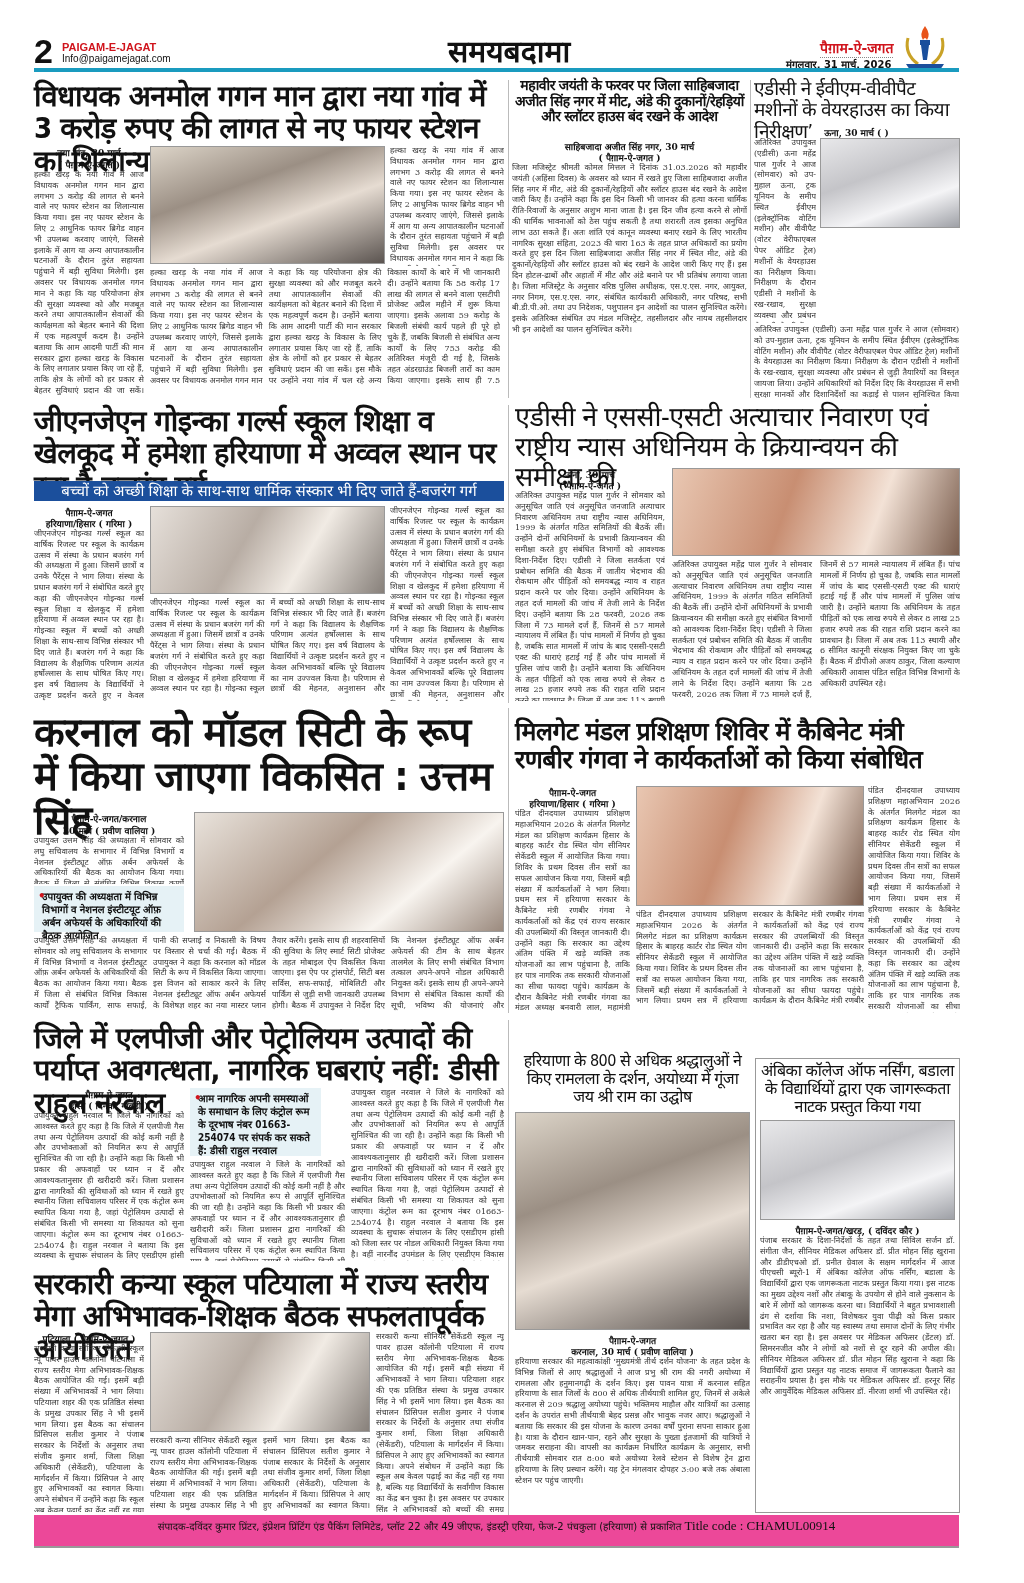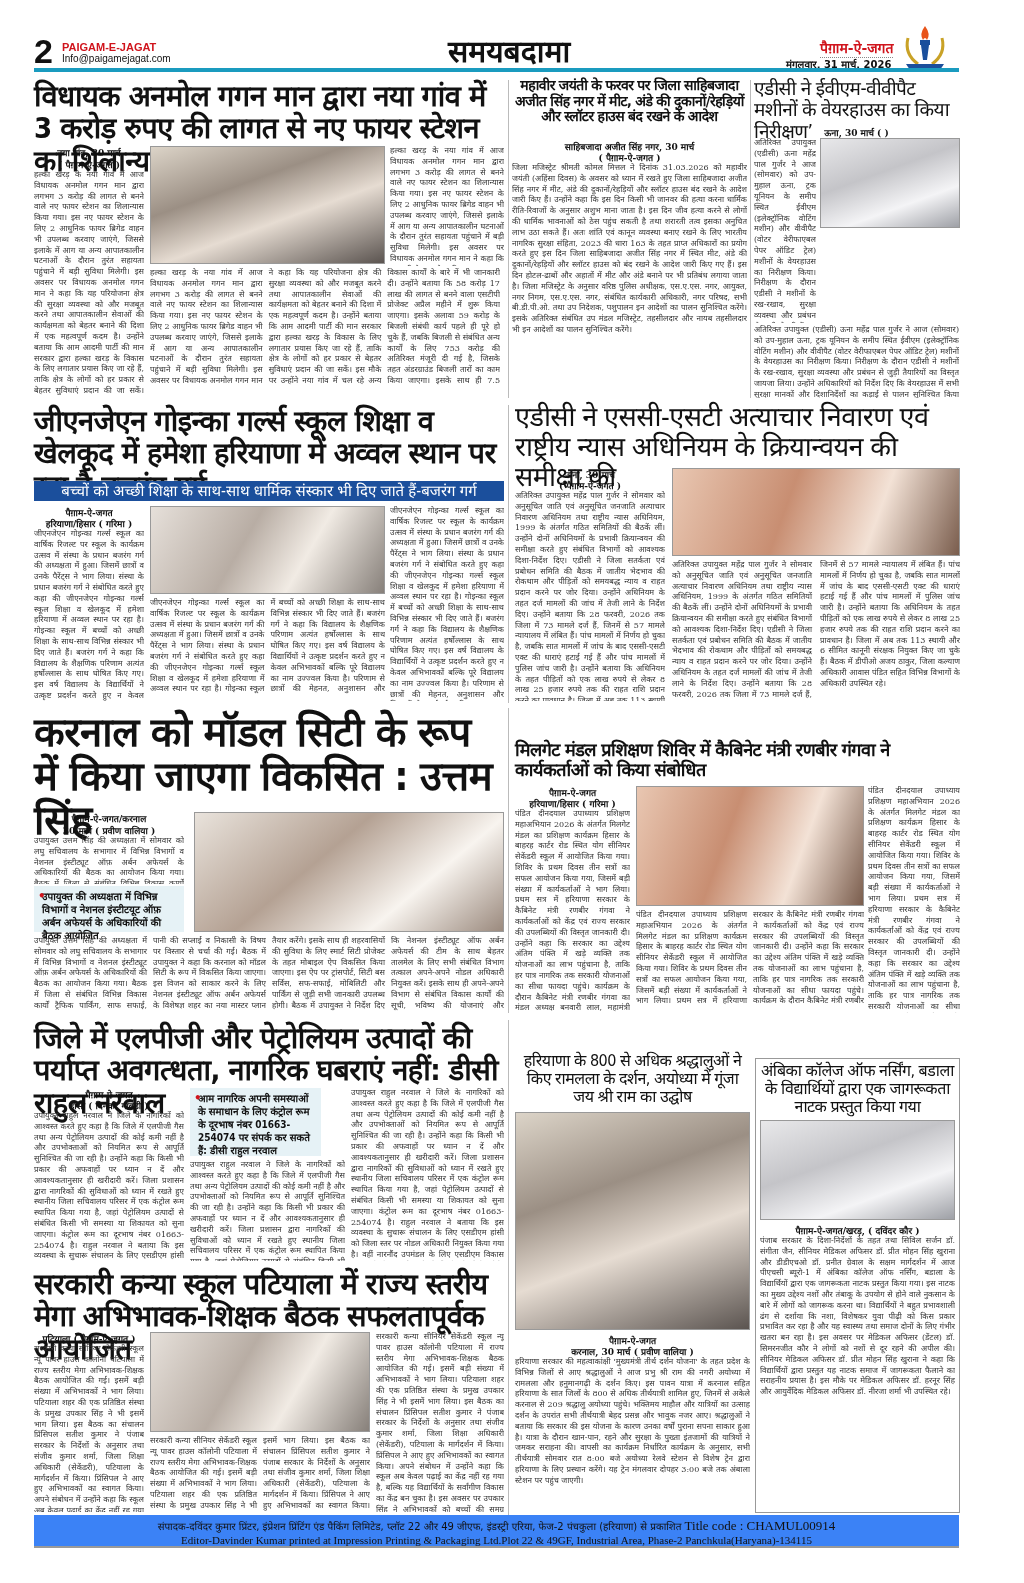--- a/index.html
+++ b/index.html
@@ -25,21 +25,21 @@
   .photo { background: linear-gradient(135deg, #c9b9a6 0%, #8a7d6e 40%, #d8c7b4 70%, #6f6a64 100%); border: 1px solid #999; }
   .photo.a { background: linear-gradient(160deg,#dcd4c8,#9b8f84 35%,#e6dcd2 60%,#5b5450); }
   .photo.b { background: linear-gradient(120deg,#e6e0da,#b8ada4 40%,#f1ebe4 65%,#87807a); }
   .photo.c { background: linear-gradient(110deg,#e9c7b2,#c88e72 40%,#f3e2d6 70%,#7a5d4d); }
   .photo.d { background: linear-gradient(140deg,#e9e3dc,#b4a193 40%,#f8f4ef 70%,#9b8a7e); }
   .photo.e { background: linear-gradient(160deg,#e8e8ea,#c4c4c8 40%,#f4f4f6 70%,#9ea0a6); }
   .subband { left: 34px; top: 481px; width: 470px; height: 20px; background: #1b4f9c; color: #fff; font: 15px "DejaVu Sans Condensed","DejaVu Sans",sans-serif; text-align: center; line-height: 20px; }
   .callout { background: #e6f2f6; font: bold 10px/1.3 "DejaVu Sans Condensed","DejaVu Sans",sans-serif; padding: 4px 6px 4px 8px; position: absolute; }
   .callout::before { content: "•"; color: #d0141c; position: absolute; left: 4px; top: 2px; font-size: 13px; }
   .boxed { border: 1px solid #999; }
-  .footer { left: 34px; top: 1515px; width: 925px; height: 33px; background: #3b82f6; border-bottom: 2px solid #999; text-align: center; }
+  .footer { left: 34px; top: 1515px; width: 925px; height: 33px; background: #ec4899; border-bottom: 2px solid #999; text-align: center; }
   .footer .l1 { font: 10px "DejaVu Sans", sans-serif; padding-top: 3px; }
   .footer .l1 span.tc { font: 13px "Liberation Serif", serif; }
   .footer .l2 { font: 11px "Liberation Serif", serif; }
 </style>
 </head>
 <body>
 
 <div class="abs masthead-num">2</div>
 <div class="abs mh-brand">PAIGAM-E-JAGAT</div>
 <div class="abs mh-email">Info@paigamejagat.com</div>
@@ -102,21 +102,21 @@
 <div class="abs head big" style="left:34px;top:710px;width:470px;">करनाल को मॉडल सिटी के रूप में किया जाएगा विकसित : उत्तम सिंह</div>
 <div class="abs dateline" style="left:34px;top:812px;width:150px;">पैग़ाम-ऐ-जगत/करनाल</div>
 <div class="abs dateline" style="left:34px;top:824px;width:150px;">30 मार्च ( प्रवीण वालिया )</div>
 <div class="abs body" style="left:34px;top:836px;width:150px;height:48px;">उपायुक्त उत्तम सिंह की अध्यक्षता में सोमवार को लघु सचिवालय के सभागार में विभिन्न विभागों व नेशनल इंस्टीट्यूट ऑफ़ अर्बन अफेयर्स के अधिकारियों की बैठक का आयोजन किया गया। बैठक में जिला से संबंधित विभिन्न विकास कार्यों ट्रैफिक पार्किंग, साफ सफाई, पानी की सप्लाई व निकासी के विषय पर विस्तार से चर्चा की गई। बैठक में उपायुक्त ने कहा कि करनाल को मॉडल सिटी के रूप में विकसित किया जाएगा। इस विजन को साकार करने के लिए नेशनल इंस्टीट्यूट ऑफ अर्बन अफेयर्स के विशेषज्ञ शहर का नया मास्टर प्लान तैयार करेंगे। इसके साथ ही शहरवासियों की सुविधा के लिए स्मार्ट सिटी प्रोजेक्ट के तहत मोबाइल ऐप विकसित किया जाएगा। इस ऐप पर ट्रांसपोर्ट, सिटी बस सर्विस, सफ-सफाई, मोबिलिटी और पार्किंग से जुड़ी सभी जानकारी उपलब्ध होगी। बैठक में उपायुक्त ने निर्देश दिए कि नेशनल इंस्टीट्यूट ऑफ अर्बन अफेयर्स की टीम के साथ बेहतर तालमेल के लिए सभी संबंधित विभाग तत्काल अपने-अपने नोडल अधिकारी नियुक्त करें। इसके साथ ही अपने-अपने विभाग से संबंधित विकास कार्यों की सूची, भविष्य की योजनाएं और आवश्यक डेटा इस टीम को उपलब्ध कराएं। बैठक में उपायुक्त ने कहा कि जिला में सभी मूलभूत सुविधाओं को सुदृढ़ किया जाएगा। इसके साथ ही शहर के सौंदर्यीकरण का कार्य भी किया जाएगा।</div>
 <div class="callout" style="left:34px;top:886px;width:150px;height:46px;">उपायुक्त की अध्यक्षता में विभिन्न विभागों व नेशनल इंस्टीटयूट ऑफ़ अर्बन अफेयर्स के अधिकारियों की बैठक आयोजित</div>
 <div class="abs photo d" style="left:194px;top:812px;width:310px;height:120px;"></div>
 <div class="abs body" style="left:34px;top:936px;width:470px;height:76px;column-count:4;column-gap:6px;">उपायुक्त उत्तम सिंह की अध्यक्षता में सोमवार को लघु सचिवालय के सभागार में विभिन्न विभागों व नेशनल इंस्टीट्यूट ऑफ़ अर्बन अफेयर्स के अधिकारियों की बैठक का आयोजन किया गया। बैठक में जिला से संबंधित विभिन्न विकास कार्यों ट्रैफिक पार्किंग, साफ सफाई, पानी की सप्लाई व निकासी के विषय पर विस्तार से चर्चा की गई। बैठक में उपायुक्त ने कहा कि करनाल को मॉडल सिटी के रूप में विकसित किया जाएगा। इस विजन को साकार करने के लिए नेशनल इंस्टीट्यूट ऑफ अर्बन अफेयर्स के विशेषज्ञ शहर का नया मास्टर प्लान तैयार करेंगे। इसके साथ ही शहरवासियों की सुविधा के लिए स्मार्ट सिटी प्रोजेक्ट के तहत मोबाइल ऐप विकसित किया जाएगा। इस ऐप पर ट्रांसपोर्ट, सिटी बस सर्विस, सफ-सफाई, मोबिलिटी और पार्किंग से जुड़ी सभी जानकारी उपलब्ध होगी। बैठक में उपायुक्त ने निर्देश दिए कि नेशनल इंस्टीट्यूट ऑफ अर्बन अफेयर्स की टीम के साथ बेहतर तालमेल के लिए सभी संबंधित विभाग तत्काल अपने-अपने नोडल अधिकारी नियुक्त करें। इसके साथ ही अपने-अपने विभाग से संबंधित विकास कार्यों की सूची, भविष्य की योजनाएं और आवश्यक डेटा इस टीम को उपलब्ध कराएं। बैठक में उपायुक्त ने कहा कि जिला में सभी मूलभूत सुविधाओं को सुदृढ़ किया जाएगा। इसके साथ ही शहर के सौंदर्यीकरण का कार्य भी किया जाएगा।</div>
 
 <div class="abs vrule" style="left:508px;top:708px;height:305px;"></div>
 
-<div class="abs head lg" style="left:515px;top:718px;width:445px;font-size:18px;margin-top:22px;">मिलगेट मंडल प्रशिक्षण शिविर में कैबिनेट मंत्री रणबीर गंगवा ने कार्यकर्ताओं को किया संबोधित</div>
+<div class="abs head lg" style="left:515px;top:718px;width:445px;font-size:25px;">मिलगेट मंडल प्रशिक्षण शिविर में कैबिनेट मंत्री रणबीर गंगवा ने कार्यकर्ताओं को किया संबोधित</div>
 <div class="abs dateline" style="left:515px;top:786px;width:115px;">पैग़ाम-ऐ-जगत</div>
 <div class="abs dateline" style="left:515px;top:797px;width:115px;">हरियाणा/हिसार ( गरिमा )</div>
 <div class="abs body" style="left:515px;top:809px;width:115px;height:204px;">पंडित दीनदयाल उपाध्याय प्रशिक्षण महाअभियान 2026 के अंतर्गत मिलगेट मंडल का प्रशिक्षण कार्यक्रम हिसार के बाहरह कार्टर रोड स्थित योग सीनियर सेकेंडरी स्कूल में आयोजित किया गया। शिविर के प्रथम दिवस तीन सत्रों का सफल आयोजन किया गया, जिसमें बड़ी संख्या में कार्यकर्ताओं ने भाग लिया। प्रथम सत्र में हरियाणा सरकार के कैबिनेट मंत्री रणबीर गंगवा ने कार्यकर्ताओं को केंद्र एवं राज्य सरकार की उपलब्धियों की विस्तृत जानकारी दी। उन्होंने कहा कि सरकार का उद्देश्य अंतिम पंक्ति में खड़े व्यक्ति तक योजनाओं का लाभ पहुंचाना है, ताकि हर पात्र नागरिक तक सरकारी योजनाओं का सीधा फायदा पहुंचे। कार्यक्रम के दौरान कैबिनेट मंत्री रणबीर गंगवा का मंडल अध्यक्ष बनवारी लाल, महामंत्री पितांबर दहिया एवं आशीष जांगड़ा ने पगड़ी पहनाकर स्वागत किया। इस अवसर पर वरिष्ठ भाजपा नेता एवं पूर्व चेयरमैन मार्केट कमेटी बरवाला रणधीर धीरू, जिला उपाध्यक्ष एवं मंडल प्रभारी पवन शर्मा, जिला उपाध्यक्ष एवं मंडल सह प्रभारी नीरज देवी, राजपुर, मंडल उपाध्यक्ष राजू, आनंद राज पूर्व मंडल अध्यक्ष रविंद्र जागलान सहित अनेक गणमान्य व्यक्ति उपस्थित रहे।</div>
 <div class="abs photo c" style="left:636px;top:786px;width:228px;height:120px;"></div>
 <div class="abs body" style="left:636px;top:910px;width:228px;height:103px;column-count:2;column-gap:6px;">पंडित दीनदयाल उपाध्याय प्रशिक्षण महाअभियान 2026 के अंतर्गत मिलगेट मंडल का प्रशिक्षण कार्यक्रम हिसार के बाहरह कार्टर रोड स्थित योग सीनियर सेकेंडरी स्कूल में आयोजित किया गया। शिविर के प्रथम दिवस तीन सत्रों का सफल आयोजन किया गया, जिसमें बड़ी संख्या में कार्यकर्ताओं ने भाग लिया। प्रथम सत्र में हरियाणा सरकार के कैबिनेट मंत्री रणबीर गंगवा ने कार्यकर्ताओं को केंद्र एवं राज्य सरकार की उपलब्धियों की विस्तृत जानकारी दी। उन्होंने कहा कि सरकार का उद्देश्य अंतिम पंक्ति में खड़े व्यक्ति तक योजनाओं का लाभ पहुंचाना है, ताकि हर पात्र नागरिक तक सरकारी योजनाओं का सीधा फायदा पहुंचे। कार्यक्रम के दौरान कैबिनेट मंत्री रणबीर गंगवा का मंडल अध्यक्ष बनवारी लाल, महामंत्री पितांबर दहिया एवं आशीष जांगड़ा ने पगड़ी पहनाकर स्वागत किया। इस अवसर पर वरिष्ठ भाजपा नेता एवं पूर्व चेयरमैन मार्केट कमेटी बरवाला रणधीर धीरू, जिला उपाध्यक्ष एवं मंडल प्रभारी पवन शर्मा, जिला उपाध्यक्ष एवं मंडल सह प्रभारी नीरज देवी, राजपुर, मंडल उपाध्यक्ष राजू, आनंद राज पूर्व मंडल अध्यक्ष रविंद्र जागलान सहित अनेक गणमान्य व्यक्ति उपस्थित रहे।</div>
 <div class="abs body" style="left:868px;top:786px;width:92px;height:227px;">पंडित दीनदयाल उपाध्याय प्रशिक्षण महाअभियान 2026 के अंतर्गत मिलगेट मंडल का प्रशिक्षण कार्यक्रम हिसार के बाहरह कार्टर रोड स्थित योग सीनियर सेकेंडरी स्कूल में आयोजित किया गया। शिविर के प्रथम दिवस तीन सत्रों का सफल आयोजन किया गया, जिसमें बड़ी संख्या में कार्यकर्ताओं ने भाग लिया। प्रथम सत्र में हरियाणा सरकार के कैबिनेट मंत्री रणबीर गंगवा ने कार्यकर्ताओं को केंद्र एवं राज्य सरकार की उपलब्धियों की विस्तृत जानकारी दी। उन्होंने कहा कि सरकार का उद्देश्य अंतिम पंक्ति में खड़े व्यक्ति तक योजनाओं का लाभ पहुंचाना है, ताकि हर पात्र नागरिक तक सरकारी योजनाओं का सीधा फायदा पहुंचे। कार्यक्रम के दौरान कैबिनेट मंत्री रणबीर गंगवा का मंडल अध्यक्ष बनवारी लाल, महामंत्री पितांबर दहिया एवं आशीष जांगड़ा ने पगड़ी पहनाकर स्वागत किया। इस अवसर पर वरिष्ठ भाजपा नेता एवं पूर्व चेयरमैन मार्केट कमेटी बरवाला रणधीर धीरू, जिला उपाध्यक्ष एवं मंडल प्रभारी पवन शर्मा, जिला उपाध्यक्ष एवं मंडल सह प्रभारी नीरज देवी, राजपुर, मंडल उपाध्यक्ष राजू, आनंद राज पूर्व मंडल अध्यक्ष रविंद्र जागलान सहित अनेक गणमान्य व्यक्ति उपस्थित रहे।</div>
 
 <div class="abs head xl" style="left:34px;top:1022px;width:470px;">जिले में एलपीजी और पेट्रोलियम उत्पादों की पर्याप्त अवगत्धता, नागरिक घबराएं नहीं: डीसी राहुल नरवाल</div>
 <div class="abs dateline" style="left:34px;top:1088px;width:150px;">पैग़ाम-ऐ-जगत</div>
 <div class="abs dateline" style="left:34px;top:1099px;width:150px;">हांसी ( दिनकर गाबड़ी )</div>
@@ -141,14 +141,13 @@
 
 <div class="abs head xl" style="left:34px;top:1268px;width:470px;">सरकारी कन्या स्कूल पटियाला में राज्य स्तरीय मेगा अभिभावक-शिक्षक बैठक सफलतापूर्वक आयोजित</div>
 <div class="abs dateline" style="left:34px;top:1332px;width:110px;text-align:center;">पटियाला ( पैग़ाम-ऐ-जगत )</div>
 <div class="abs body" style="left:34px;top:1344px;width:110px;height:168px;">सरकारी कन्या सीनियर सेकेंडरी स्कूल न्यू पावर हाउस कॉलोनी पटियाला में राज्य स्तरीय मेगा अभिभावक-शिक्षक बैठक आयोजित की गई। इसमें बड़ी संख्या में अभिभावकों ने भाग लिया। पटियाला शहर की एक प्रतिष्ठित संस्था के प्रमुख उपकार सिंह ने भी इसमें भाग लिया। इस बैठक का संचालन प्रिंसिपल सतीश कुमार ने पंजाब सरकार के निर्देशों के अनुसार तथा संजीव कुमार शर्मा, जिला शिक्षा अधिकारी (सेकेंडरी), पटियाला के मार्गदर्शन में किया। प्रिंसिपल ने आए हुए अभिभावकों का स्वागत किया। अपने संबोधन में उन्होंने कहा कि स्कूल अब केवल पढ़ाई का केंद्र नहीं रह गया है, बल्कि यह विद्यार्थियों के सर्वांगीण विकास का केंद्र बन चुका है। इस अवसर पर उपकार सिंह ने अभिभावकों को बच्चों की समग्र प्रगति के बारे में अवगत करवाया और रिपोर्ट कार्ड पर भी विचार-विमर्श किया। विद्यार्थियों ने राष्ट्रीय स्तर पर खेलों और सह-पाठ्यक्रम गतिविधियों में भी भाग लिया।</div>
 <div class="abs photo b" style="left:150px;top:1332px;width:220px;height:100px;"></div>
 <div class="abs body" style="left:150px;top:1436px;width:220px;height:76px;column-count:2;column-gap:6px;">सरकारी कन्या सीनियर सेकेंडरी स्कूल न्यू पावर हाउस कॉलोनी पटियाला में राज्य स्तरीय मेगा अभिभावक-शिक्षक बैठक आयोजित की गई। इसमें बड़ी संख्या में अभिभावकों ने भाग लिया। पटियाला शहर की एक प्रतिष्ठित संस्था के प्रमुख उपकार सिंह ने भी इसमें भाग लिया। इस बैठक का संचालन प्रिंसिपल सतीश कुमार ने पंजाब सरकार के निर्देशों के अनुसार तथा संजीव कुमार शर्मा, जिला शिक्षा अधिकारी (सेकेंडरी), पटियाला के मार्गदर्शन में किया। प्रिंसिपल ने आए हुए अभिभावकों का स्वागत किया। अपने संबोधन में उन्होंने कहा कि स्कूल अब केवल पढ़ाई का केंद्र नहीं रह गया है, बल्कि यह विद्यार्थियों के सर्वांगीण विकास का केंद्र बन चुका है। इस अवसर पर उपकार सिंह ने अभिभावकों को बच्चों की समग्र प्रगति के बारे में अवगत करवाया और रिपोर्ट कार्ड पर भी विचार-विमर्श किया। विद्यार्थियों ने राष्ट्रीय स्तर पर खेलों और सह-पाठ्यक्रम गतिविधियों में भी भाग लिया।</div>
 <div class="abs body" style="left:376px;top:1332px;width:128px;height:180px;">सरकारी कन्या सीनियर सेकेंडरी स्कूल न्यू पावर हाउस कॉलोनी पटियाला में राज्य स्तरीय मेगा अभिभावक-शिक्षक बैठक आयोजित की गई। इसमें बड़ी संख्या में अभिभावकों ने भाग लिया। पटियाला शहर की एक प्रतिष्ठित संस्था के प्रमुख उपकार सिंह ने भी इसमें भाग लिया। इस बैठक का संचालन प्रिंसिपल सतीश कुमार ने पंजाब सरकार के निर्देशों के अनुसार तथा संजीव कुमार शर्मा, जिला शिक्षा अधिकारी (सेकेंडरी), पटियाला के मार्गदर्शन में किया। प्रिंसिपल ने आए हुए अभिभावकों का स्वागत किया। अपने संबोधन में उन्होंने कहा कि स्कूल अब केवल पढ़ाई का केंद्र नहीं रह गया है, बल्कि यह विद्यार्थियों के सर्वांगीण विकास का केंद्र बन चुका है। इस अवसर पर उपकार सिंह ने अभिभावकों को बच्चों की समग्र प्रगति के बारे में अवगत करवाया और रिपोर्ट कार्ड पर भी विचार-विमर्श किया। विद्यार्थियों ने राष्ट्रीय स्तर पर खेलों और सह-पाठ्यक्रम गतिविधियों में भी भाग लिया।</div>
 
 <div class="abs footer">
   <div class="l1"><span>संपादक-दविंदर कुमार प्रिंटर, इंप्रेशन प्रिंटिंग एंड पैकिंग लिमिटेड, प्लॉट 22 और 49 जीएफ, इंडस्ट्री एरिया, फेज-2 पंचकुला (हरियाणा) से प्रकाशित</span> <span class="tc">Title code : CHAMUL00914</span></div>
-  <div class="l2">Editor-Davinder Kumar printed at Impression Printing &amp; Packaging Ltd.Plot 22 &amp; 49GF, Industrial Area, Phase-2 Panchkula(Haryana)-134115</div>
 </div>
 
 </body></html>

